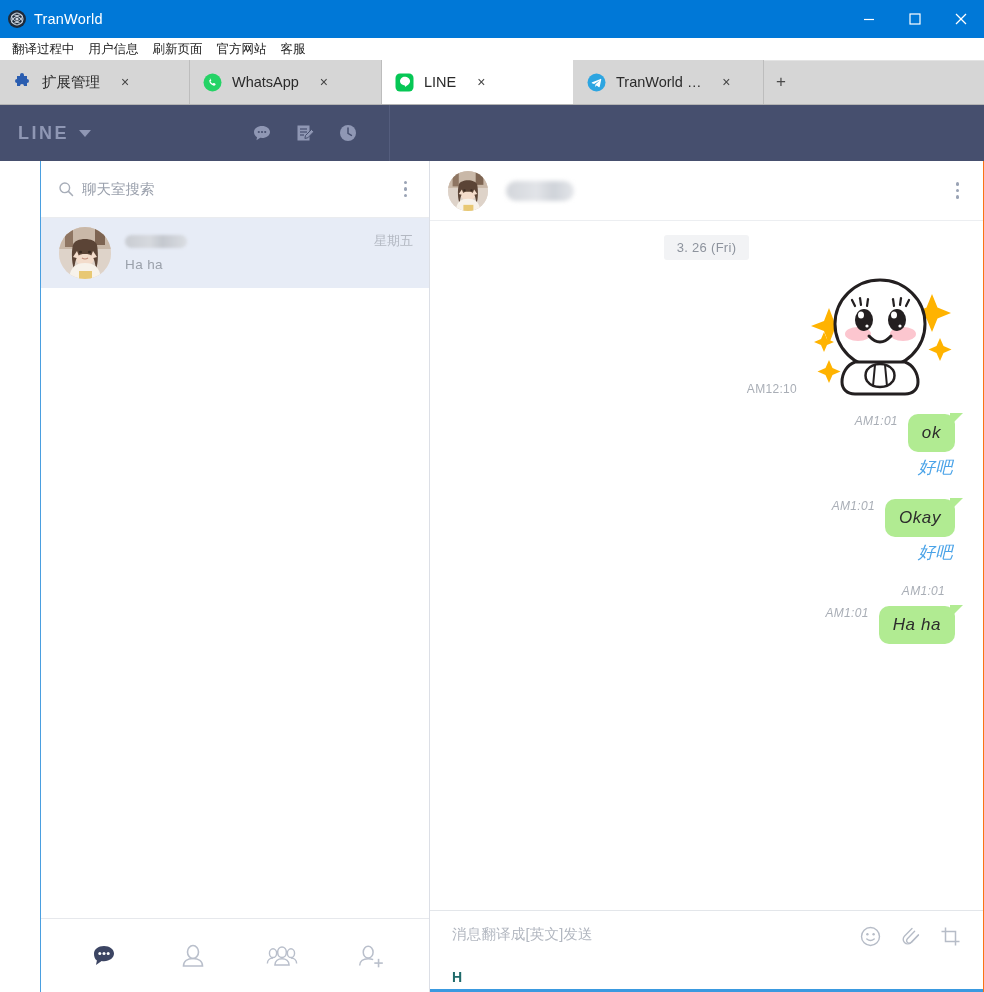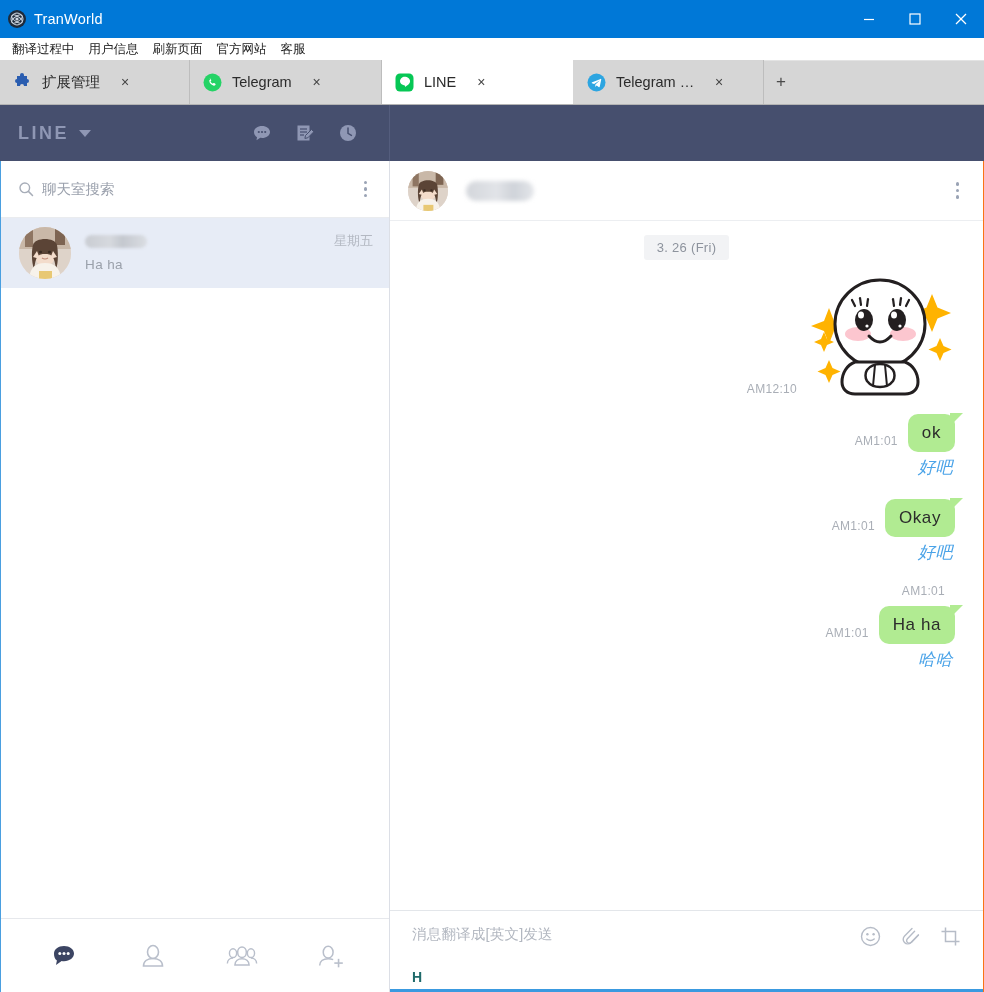--- a/index.html
+++ b/index.html
@@ -113,21 +113,21 @@
     margin-left: 10px;
     width: 0; height: 0;
     border-left: 6px solid transparent;
     border-right: 6px solid transparent;
     border-top: 7px solid #8f97b4;
   }
   .hdr-icons { margin-left: auto; display: flex; align-items: center; gap: 21px; margin-right: 30px; }
   .hdr-icon { width: 22px; height: 22px; display: flex; align-items: center; justify-content: center; }
   .line-header .right { flex: 1 1 auto; height: 56px; }
 
-  .line-main { flex: 1 1 auto; display: flex; min-height: 0; }
+  .line-main { flex: 1 1 auto; display: flex; min-height: 0; padding-left: 40px; }
 
   
   .left-col {
     width: 390px; min-width: 390px;
     display: flex; flex-direction: column;
     border-right: 1px solid #dcdfe6;
     background: #ffffff;
     border-left: 1px solid #4a9fe0;
   }
   .search-row {
@@ -185,21 +185,21 @@
     background: linear-gradient(90deg,#d3d6db 0%, #e2e4e8 45%, #cfd3d9 70%, #e4e6ea 100%);
     filter: blur(2.2px);
   }
 
   .messages { flex: 1 1 auto; overflow: hidden; padding: 14px 28px 10px 28px; background:#fff; }
   .date-chip-row { display: flex; justify-content: center; margin-bottom: 6px; }
   .date-chip {
     background: #f2f3f5; color: #8d939d; font-size: 13px;
     padding: 5px 13px; border-radius: 3px; letter-spacing: .3px;
   }
-  .msg-row { display: flex; justify-content: flex-end; align-items: flex-end; margin-bottom: 4px; }
+  .msg-row { display: flex; justify-content: flex-end; margin-bottom: 4px; font-style: italic; }
   .msg-time { font-size: 12px; color: #a9aeb6; margin-right: 10px; margin-bottom: 4px; letter-spacing: .3px; white-space: nowrap; }
   .bubble {
     position: relative;
     background: #b1eb92;
     border-radius: 10px;
     padding: 9px 14px;
     font-size: 17px; color: #2c2c2c;
     letter-spacing: .6px;
     max-width: 420px;
   }
@@ -289,21 +289,21 @@
       <span class="tab-close">×</span>
     </div>
 
     <div class="tab" style="width:192px">
       <span class="tab-icon">
         <svg width="19" height="19" viewBox="0 0 19 19">
           <circle cx="9.5" cy="9.5" r="9" fill="#25d366"></circle>
           <path d="M6.6 5.6c.3-.1.7 0 .9.3l.7 1.1c.1.2.1.5-.1.7l-.5.5c-.1.1-.1.3 0 .5.4.8 1.1 1.5 1.9 1.9.2.1.4.1.5 0l.5-.5c.2-.2.5-.2.7-.1l1.1.7c.3.2.4.6.3.9-.2.7-.9 1.2-1.7 1.1-2.3-.2-4.4-2.3-4.6-4.6-.1-.8.4-1.5 1.1-1.7z" fill="#fff"></path>
         </svg>
       </span>
-      <span class="tab-label">Telegram</span>
+      <span class="tab-label">WhatsApp</span>
       <span class="tab-close">×</span>
     </div>
 
     <div class="tab active" style="width:192px">
       <span class="tab-icon">
         <svg width="19" height="19" viewBox="0 0 19 19">
           <rect x="0.5" y="0.5" width="18" height="18" rx="4.5" fill="#06c755"></rect>
           <path d="M9.5 3.8c3.1 0 5.6 2 5.6 4.5 0 .9-.35 1.75-1 2.55-1 1.2-3.2 2.7-3.7 2.9-.5.2-.45-.12-.42-.25l.07-.42c.02-.13.04-.33-.02-.45-.06-.14-.3-.2-.48-.25C6.8 12.05 5 10.3 5 8.3c0-2.5 2.5-4.5 4.5-4.5z" fill="#fff"></path>
         </svg>
       </span>
@@ -311,21 +311,21 @@
       <span class="tab-close">×</span>
     </div>
 
     <div class="tab" style="width:190px">
       <span class="tab-icon">
         <svg width="19" height="19" viewBox="0 0 19 19">
           <circle cx="9.5" cy="9.5" r="9" fill="#2da5e1"></circle>
           <path d="M4.6 9.4l9-3.5c.4-.15.77.1.64.7l-1.53 7.2c-.1.48-.4.6-.8.37l-2.2-1.62-1.06 1.02c-.12.12-.22.22-.44.22l.16-2.26 4.1-3.7c.18-.16-.04-.25-.28-.1l-5.07 3.2-2.18-.68c-.47-.15-.48-.47.1-.7z" fill="#fff"></path>
         </svg>
       </span>
-      <span class="tab-label">Telegram …</span>
+      <span class="tab-label">TranWorld …</span>
       <span class="tab-close">×</span>
     </div>
 
     <div class="tab-new">+</div>
   </div>
 
   <div class="line-body">
 
     <div class="line-header">
       <div class="left">
@@ -525,21 +525,20 @@
           <div class="translation">好吧</div>
 
           <div class="msg-row">
             <span class="msg-time">AM1:01</span>
           </div>
 
           <div class="msg-row">
             <span class="msg-time">AM1:01</span>
             <div class="bubble">Ha ha</div>
           </div>
-          <div class="translation">哈哈</div>
 
         </div>
 
         <div class="input-area">
           <div class="input-top">
             <span class="input-placeholder">消息翻译成[英文]发送</span>
             <div class="input-icons">
               <span class="in-icon">
                 <svg width="21" height="21" viewBox="0 0 21 21">
                   <circle cx="10.5" cy="10.5" r="9" fill="none" stroke="#b6bcc7" stroke-width="1.4"></circle>

